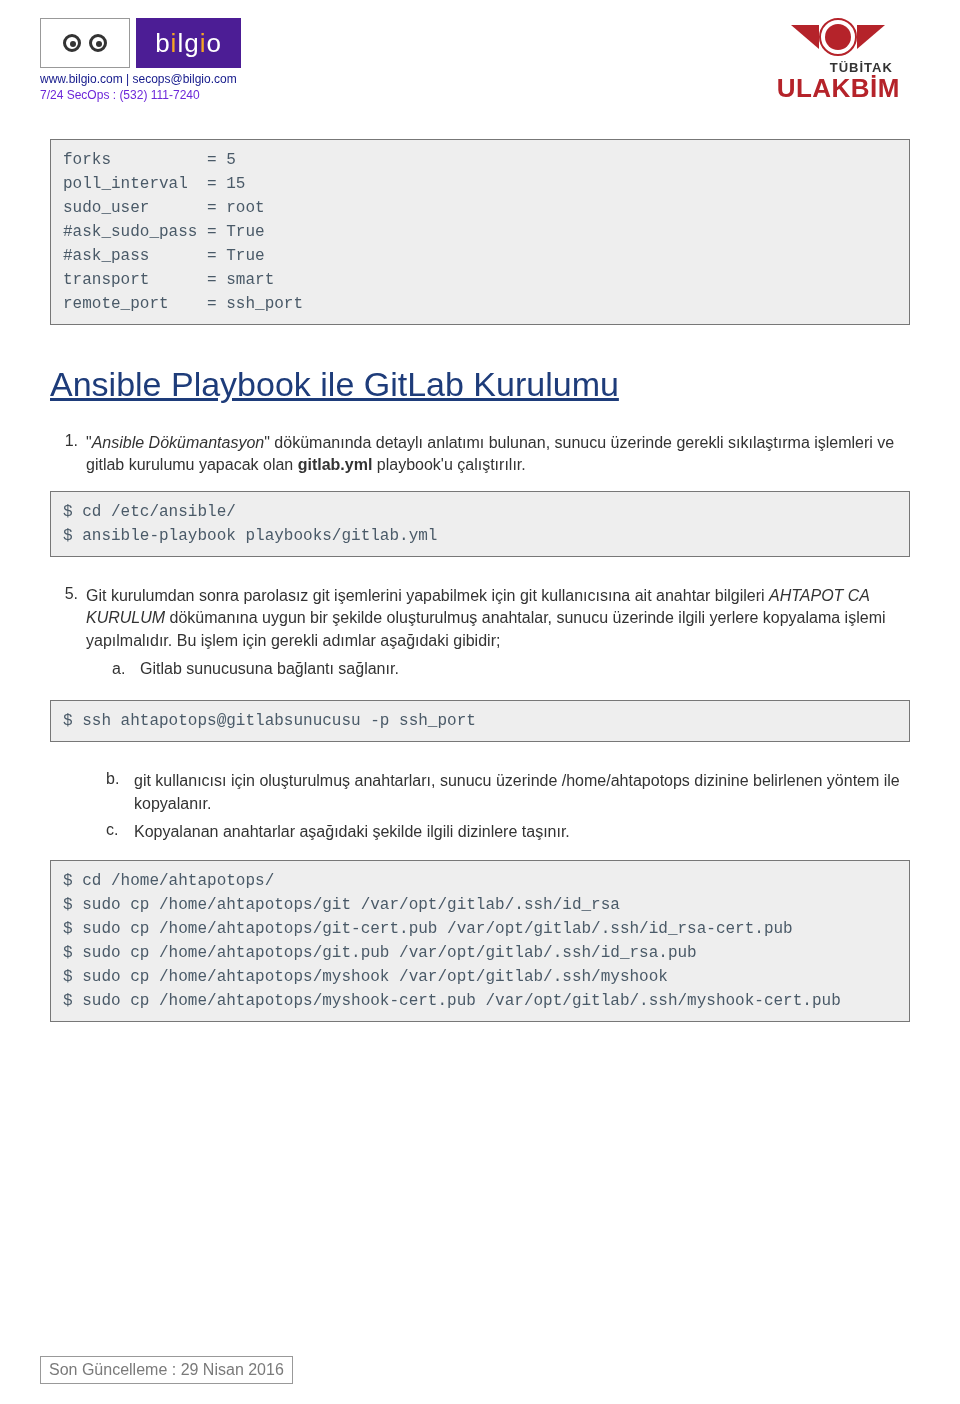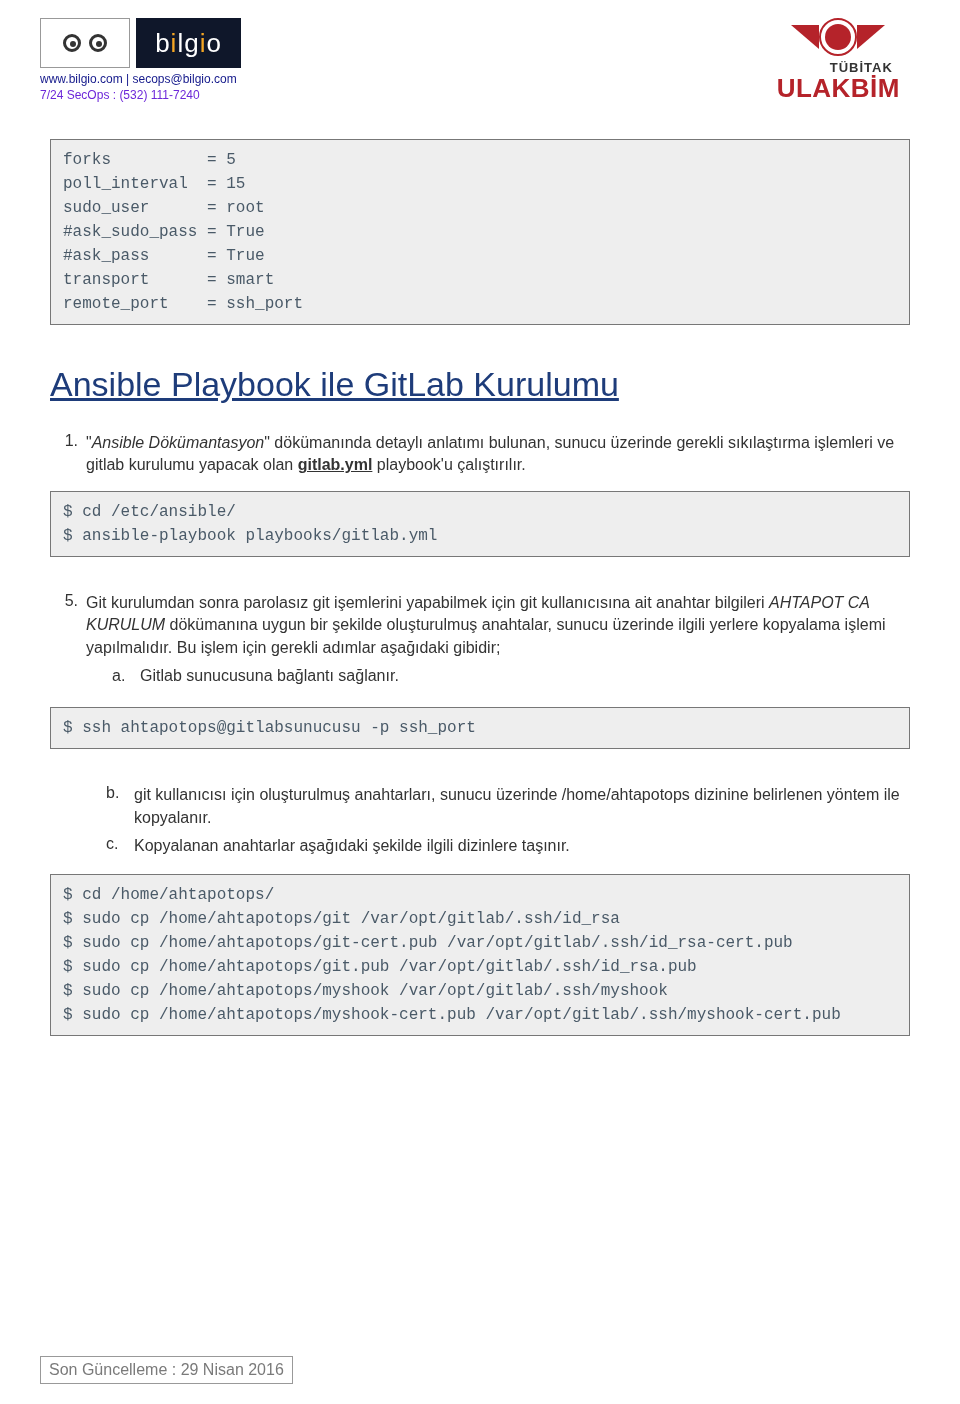--- a/index.html
+++ b/index.html
@@ -21,21 +21,21 @@
   .owl-box {
     width: 90px; height: 50px;
     border: 1px solid #999;
     display: flex; align-items: center; justify-content: center;
   }
   .owl-eyes { display: flex; gap: 8px; }
   .eye { width: 18px; height: 18px; border-radius: 50%; border: 3px solid #333; position: relative; }
   .eye::after { content: ''; width: 6px; height: 6px; background: #333; border-radius:50%; position:absolute; top:4px; left:4px; }
   .bilgio-box {
     width: 105px; height: 50px;
-    background: #0f172a;
+    background: #4c1d95;
     color: #fff;
     display: flex; align-items: center; justify-content: center;
     font-size: 26px;
     letter-spacing: 1px;
   }
   .bilgio-text { color:#fff; }
   .bilgio-text .dot { color:#f5a623; }
   .contact-line { font-size: 12px; color: #14198b; margin-top: 4px; }
   .contact-line2 { font-size: 12px; color: #6d28d9; margin-top: 2px; }
   .logo-right { display:flex; flex-direction:column; align-items:center; }
@@ -52,36 +52,36 @@
   
   .code-block {
     border: 1px solid #777;
     background: #eee;
     padding: 8px 12px;
     font-family: 'Courier New', monospace;
     font-size: 16px;
     color: #4a5a68;
     line-height: 1.5;
     white-space: pre-wrap;
-    margin-bottom: 35px;
+    margin-bottom: 28px;
   }
   
   h1.section-title {
     font-size: 34px;
     font-weight: 400;
     color: #1e3c7a;
     text-decoration: underline;
     margin: 40px 0 28px 0;
   }
   
   .num-item { display:flex; gap:8px; margin-bottom: 14px; }
   .num { width:28px; text-align:right; font-size:16px; }
   .item-body { flex:1; font-size:16px; line-height:1.4; }
   .italic { font-style: italic; }
-  .bold { font-weight: bold; text-decoration: underline; }
+  .bold { font-weight: bold; }
   
   .sub-item { display:flex; gap:8px; margin-left:56px; margin-bottom:6px; margin-top:6px; }
   .sub-letter { width:20px; font-size:16px; }
   .sub-text { flex:1; font-size:16px; line-height:1.4; }
   
   .footer {
     position: absolute;
     bottom: 20px;
     left: 40px;
     right: 40px;

